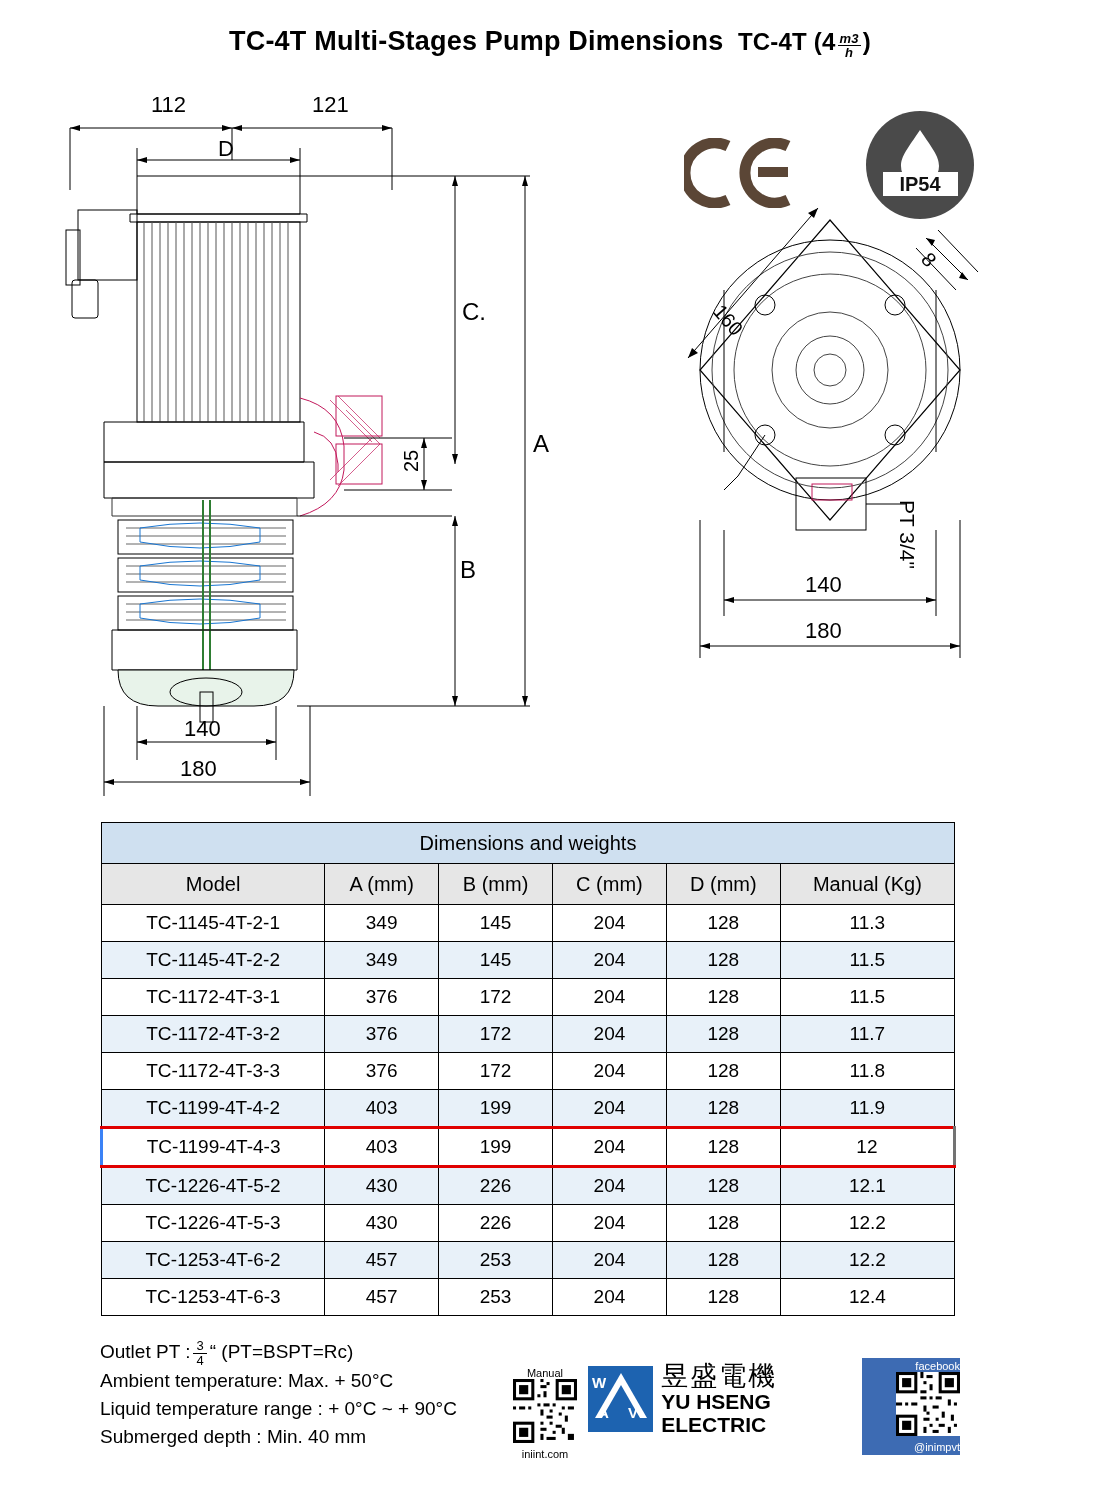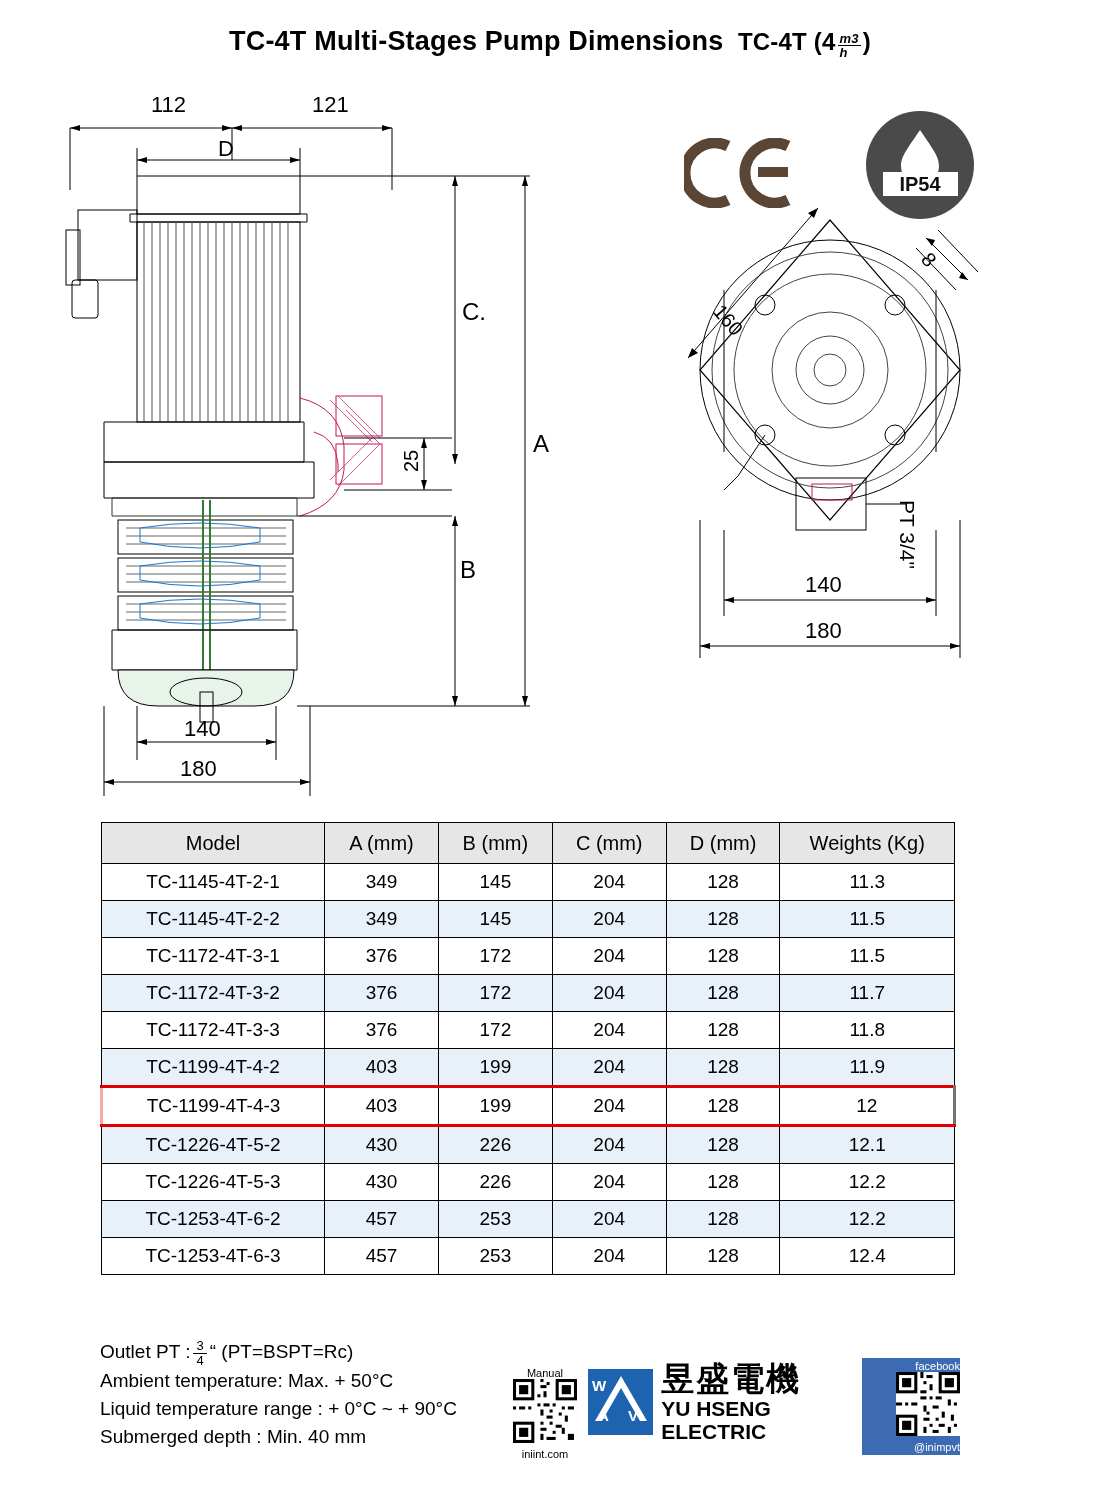--- a/index.html
+++ b/index.html
@@ -15,21 +15,21 @@
 
   
   .title{
     position:absolute;top:26px;left:0;width:1100px;
     text-align:center;font-size:27px;font-weight:bold;
     letter-spacing:0.2px;
   }
   .title .sub{font-size:24px;}
   .frac{
     display:inline-block;vertical-align:-0.55em;
-    text-align:left;font-size:13px;font-style:italic;
+    text-align:center;font-size:13px;font-style:italic;
     line-height:1.05;margin:0 2px;
   }
   .frac .num{display:block;border-bottom:1.5px solid #000;padding:0 2px;}
   .frac .den{display:block;padding:0 2px;}
 
   
   .drawing{position:absolute;top:80px;left:0;width:1100px;height:720px;}
 
   svg.dwg{position:absolute;top:0;left:0;}
 
@@ -53,21 +53,21 @@
     background:#cfe0f0;font-size:20px;height:34px;
   }
   thead .hdr-cols td{
     background:#e6e6e6;font-size:20px;height:34px;
   }
   tbody tr:nth-child(odd) td{background:#ffffff;}
   tbody tr:nth-child(even) td{background:#e8f1f9;}
   tbody tr.highlight td{
     border-top:3px solid #e00000;border-bottom:3px solid #e00000;background:#ffffff;
   }
-  tbody tr.highlight td:first-child{border-left:3px solid #fca5a5;}
+  tbody tr.highlight td:first-child{border-left:3px solid #3b82f6;}
   tbody tr.highlight td:last-child{border-right:3px solid #737373;}
   td.model{width:228px;margin-left:6px;}
   td.num{width:113px;}
   td.wt{width:175px;}
 
   
   .notes{
     position:absolute;left:100px;top:1338px;font-size:19px;line-height:28px;
   }
   .notes .line{white-space:nowrap;}
@@ -94,21 +94,21 @@
   }
   .logo-mark .tri2{
     position:absolute;left:14px;top:19px;width:0;height:0;
     border-left:19px solid transparent;border-right:19px solid transparent;
     border-bottom:33px solid #1d63b0;
   }
   .logo-mark .w{position:absolute;left:4px;top:8px;color:#fff;font-size:15px;font-weight:bold;}
   .logo-mark .a{position:absolute;left:10px;top:38px;color:#fff;font-size:15px;font-weight:bold;}
   .logo-mark .v{position:absolute;left:40px;top:38px;color:#fff;font-size:15px;font-weight:bold;}
   .logo-text{margin-left:8px;}
-  .logo-cn{font-size:33px;font-weight:bold;letter-spacing:2px;line-height:1.05;}
+  .logo-cn{font-size:27px;font-weight:normal;letter-spacing:2px;line-height:1.05;}
   .logo-en{font-size:21px;font-weight:bold;letter-spacing:0px;line-height:1.1;}
 
   .dimtxt{font-family:"Liberation Sans", sans-serif;}
 </style>
 </head>
 <body>
 
 <div class="page">
 
   <div class="title">
@@ -323,27 +323,30 @@
       <circle cx="57" cy="57" r="54" fill="#4a4a4a"></circle>
       <path d="M57,22 C45,40 38,48 38,58 a19,19 0 0,0 38,0 C76,48 69,40 57,22 Z" fill="#ffffff"></path>
       <rect x="20" y="64" width="75" height="24" fill="#ffffff"></rect>
       <text x="57" y="83" font-size="20" font-weight="bold" text-anchor="middle" fill="#111" font-family="Liberation Sans, sans-serif">IP54</text>
     </svg>
   </div>
 
   <div class="table-wrap">
     <table>
       <thead>
+        <tr class="hdr-title">
+          <td colspan="6">Dimensions and weights</td>
+        </tr>
         <tr class="hdr-cols">
           <td class="model">Model</td>
           <td class="num">A (mm)</td>
           <td class="num">B (mm)</td>
           <td class="num">C (mm)</td>
           <td class="num">D (mm)</td>
-          <td class="wt">Weights (Kg)</td>
+          <td class="wt">Manual (Kg)</td>
         </tr>
       </thead>
       <tbody>
         <tr>
           <td class="model">TC-1145-4T-2-1</td>
           <td class="num">349</td>
           <td class="num">145</td>
           <td class="num">204</td>
           <td class="num">128</td>
           <td class="wt">11.3</td>

